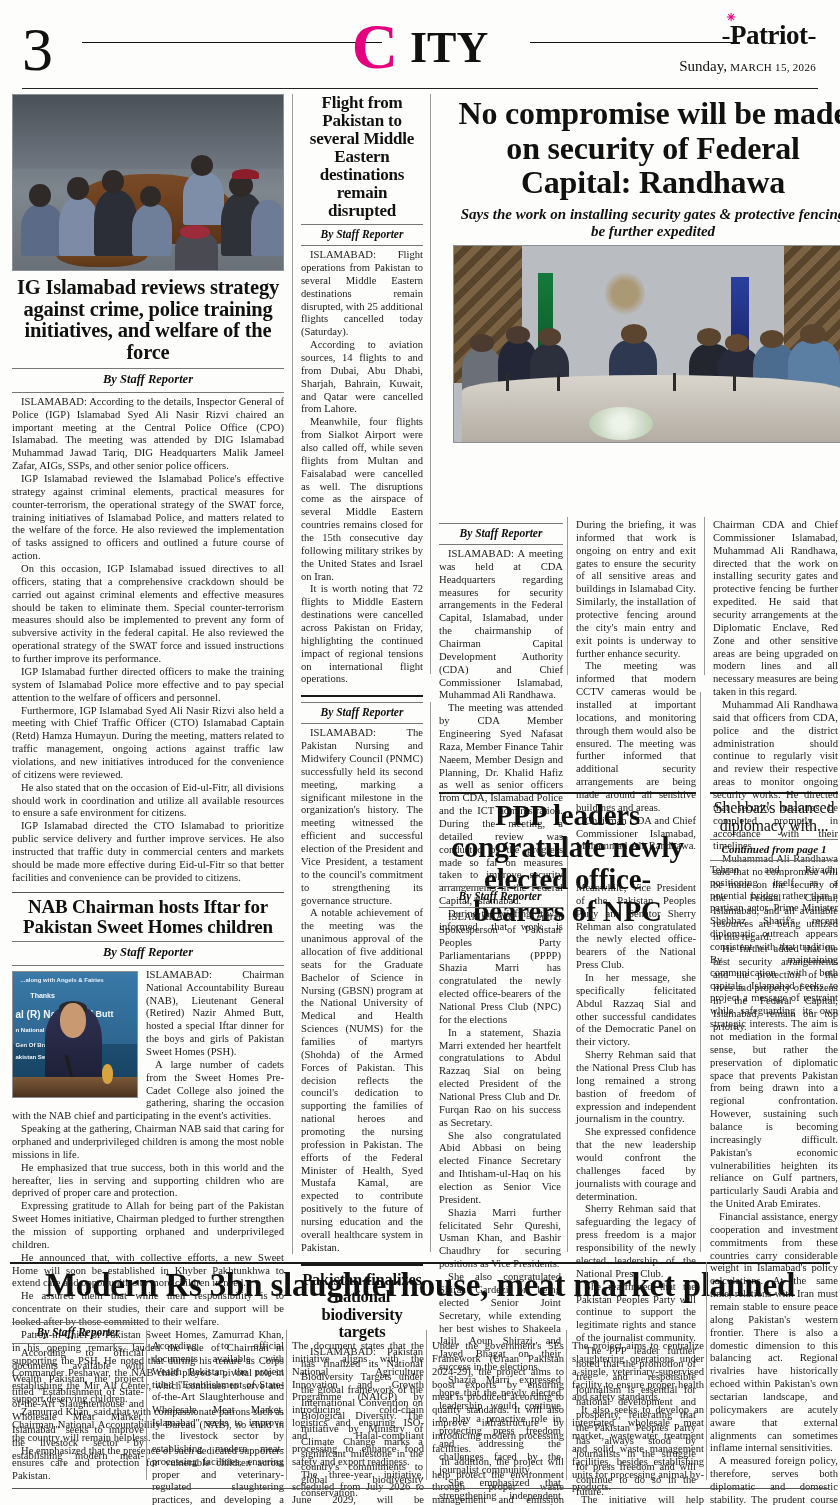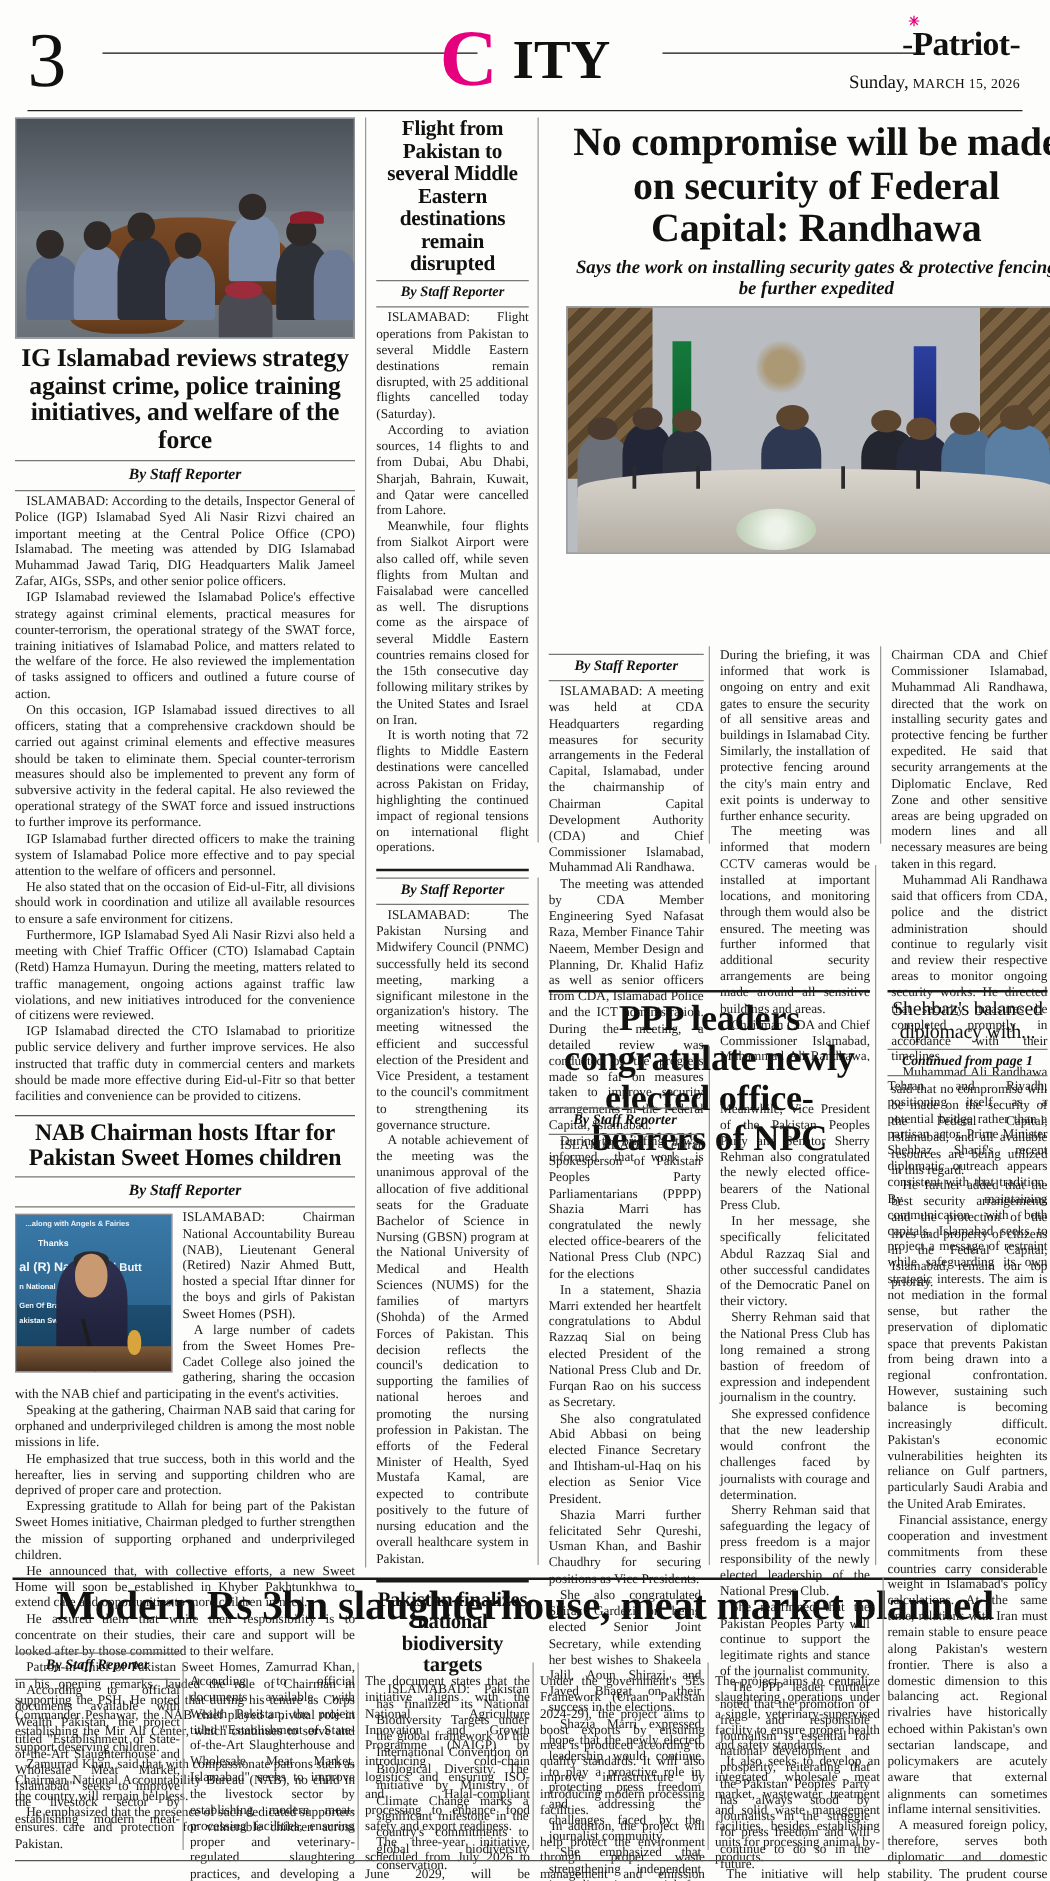--- a/index.html
+++ b/index.html
@@ -215,22 +215,22 @@
       <div class="byline-wrap">
         <hr class="hr-hair">
         <div class="byline">By Staff Reporter</div>
         <hr class="hr-hair">
       </div>
 
       <p class="bt first">ISLAMABAD: According to the details, Inspector General of Police (IGP) Islamabad Syed Ali Nasir Rizvi chaired an important meeting at the Central Police Office (CPO) Islamabad. The meeting was attended by DIG Islamabad Muhammad Jawad Tariq, DIG Headquarters Malik Jameel Zafar, AIGs, SSPs, and other senior police officers.</p>
       <p class="bt">IGP Islamabad reviewed the Islamabad Police's effective strategy against criminal elements, practical measures for counter-terrorism, the operational strategy of the SWAT force, training initiatives of Islamabad Police, and matters related to the welfare of the force. He also reviewed the implementation of tasks assigned to officers and outlined a future course of action.</p>
       <p class="bt">On this occasion, IGP Islamabad issued directives to all officers, stating that a comprehensive crackdown should be carried out against criminal elements and effective measures should be taken to eliminate them. Special counter-terrorism measures should also be implemented to prevent any form of subversive activity in the federal capital. He also reviewed the operational strategy of the SWAT force and issued instructions to further improve its performance.</p>
       <p class="bt">IGP Islamabad further directed officers to make the training system of Islamabad Police more effective and to pay special attention to the welfare of officers and personnel.</p>
+      <p class="bt">Furthermore, IGP Islamabad Syed Ali Nasir Rizvi also held a meeting with Chief Traffic Officer (CTO) Islamabad Captain (Retd) Hamza Humayun. During the meeting, matters related to traffic management, ongoing actions against traffic law violations, and new initiatives introduced for the convenience of citizens were reviewed.</p>
       <p class="bt">He also stated that on the occasion of Eid-ul-Fitr, all divisions should work in coordination and utilize all available resources to ensure a safe environment for citizens.</p>
-      <p class="bt">Furthermore, IGP Islamabad Syed Ali Nasir Rizvi also held a meeting with Chief Traffic Officer (CTO) Islamabad Captain (Retd) Hamza Humayun. During the meeting, matters related to traffic management, ongoing actions against traffic law violations, and new initiatives introduced for the convenience of citizens were reviewed.</p>
       <p class="bt">IGP Islamabad directed the CTO Islamabad to prioritize public service delivery and further improve services. He also instructed that traffic duty in commercial centers and markets should be made more effective during Eid-ul-Fitr so that better facilities and convenience can be provided to citizens.</p>
 
       <hr class="hr-thin" style="margin-top:7px;">
       <div class="hl hl-1" style="font-size:19px;">NAB Chairman hosts Iftar for Pakistan Sweet Homes children</div>
       <div class="byline-wrap">
         <hr class="hr-hair">
         <div class="byline">By Staff Reporter</div>
         <hr class="hr-hair">
       </div>
 

